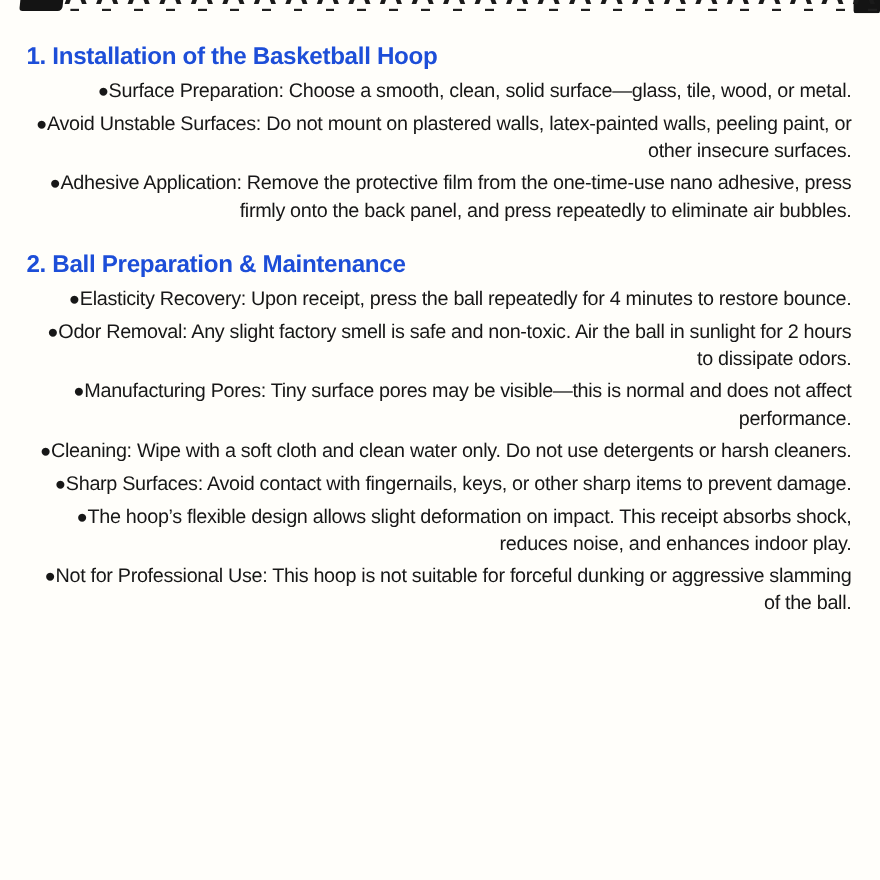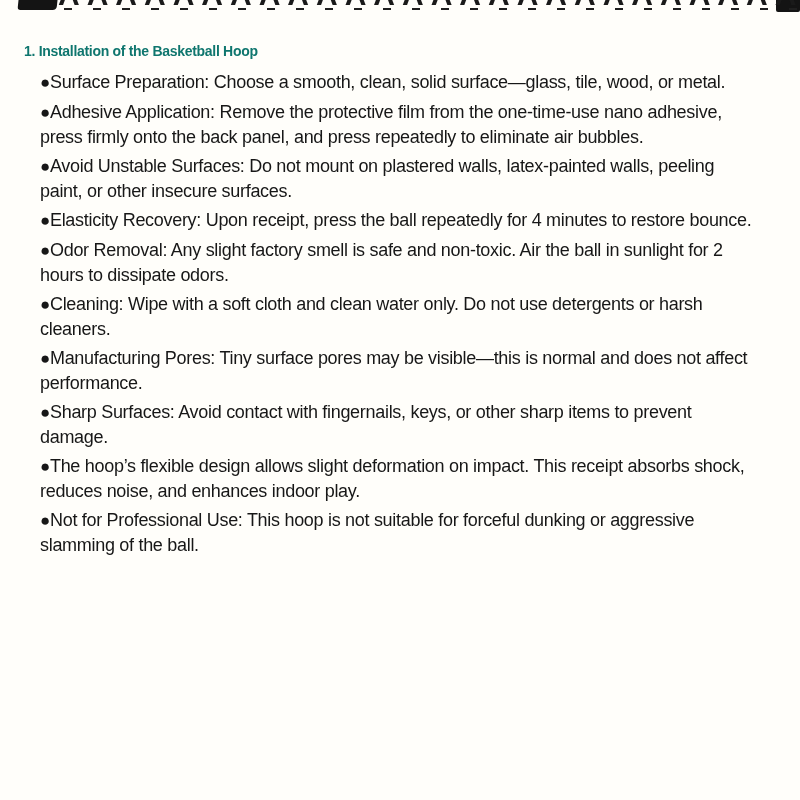--- a/index.html
+++ b/index.html
@@ -29,30 +29,31 @@
   .blob-left{left:18px;top:0;width:39px;height:10px;border-radius:0 0 4px 3px;transform:skewX(-6deg);}
   .blob-right{left:776px;top:0;width:24px;height:12px;border-radius:0 0 2px 2px;}
 
   
   .doc{
     position:absolute;top:12px;left:0;
     width:800px;box-sizing:border-box;
     padding:26px 26px 0 24px;
   }
   .section-heading{
-    font-size:14px;font-weight:700;line-height:26px;
+    font-size:22px;font-weight:700;line-height:26px;
     letter-spacing:-0.3px;
     margin:24px 0 6px 0;
-    color:#0f766e;
+    color:#1d4ed8;
   }
   .section-heading.first{margin-top:0;}
   .item{
     font-size:18px;line-height:24px;letter-spacing:-0.3px;
-    margin:5px 16px;
+    margin:5px 0;
     color:#171717;
+    text-align:right;
   }
   .bullet{font-size:17px;}
 </style>
 </head>
 <body>
 
 <div class="top-strip">
   <div class="blob blob-left"></div>
   <div class="blob blob-right"></div>
   <div class="cutoff-row">AAAAAAAAAAAAAAAAAAAAAAAAAA</div>
@@ -60,38 +61,39 @@
 </div>
 
 <div class="doc">
 
   <div class="section-heading first">1. Installation of the Basketball Hoop</div>
 
   <p class="item">
     <span class="bullet">●</span><span>Surface Preparation: Choose a smooth, clean, solid surface—glass, tile, wood, or metal.</span>
   </p>
   <p class="item">
+    <span class="bullet">●</span><span>Avoid Unstable Surfaces: Do not mount on plastered walls, latex-painted walls, peeling paint, or other insecure surfaces.</span>
+  </p>
+  <p class="item">
     <span class="bullet">●</span><span>Adhesive Application: Remove the protective film from the one-time-use nano adhesive, press firmly onto the back panel, and press repeatedly to eliminate air bubbles.</span>
   </p>
-  <p class="item">
-    <span class="bullet">●</span><span>Avoid Unstable Surfaces: Do not mount on plastered walls, latex-painted walls, peeling paint, or other insecure surfaces.</span>
-  </p>
 
+  <div class="section-heading">2. Ball Preparation &amp; Maintenance</div>
 
   <p class="item">
     <span class="bullet">●</span><span>Elasticity Recovery: Upon receipt, press the ball repeatedly for 4 minutes to restore bounce.</span>
   </p>
   <p class="item">
     <span class="bullet">●</span><span>Odor Removal: Any slight factory smell is safe and non-toxic. Air the ball in sunlight for 2 hours to dissipate odors.</span>
   </p>
   <p class="item">
-    <span class="bullet">●</span><span>Cleaning: Wipe with a soft cloth and clean water only. Do not use detergents or harsh cleaners.</span>
+    <span class="bullet">●</span><span>Manufacturing Pores: Tiny surface pores may be visible—this is normal and does not affect performance.</span>
   </p>
   <p class="item">
-    <span class="bullet">●</span><span>Manufacturing Pores: Tiny surface pores may be visible—this is normal and does not affect performance.</span>
+    <span class="bullet">●</span><span>Cleaning: Wipe with a soft cloth and clean water only. Do not use detergents or harsh cleaners.</span>
   </p>
   <p class="item">
     <span class="bullet">●</span><span>Sharp Surfaces: Avoid contact with fingernails, keys, or other sharp items to prevent damage.</span>
   </p>
 
 
   <p class="item">
     <span class="bullet">●</span><span>The hoop’s flexible design allows slight deformation on impact. This receipt absorbs shock, reduces noise, and enhances indoor play.</span>
   </p>
   <p class="item">

